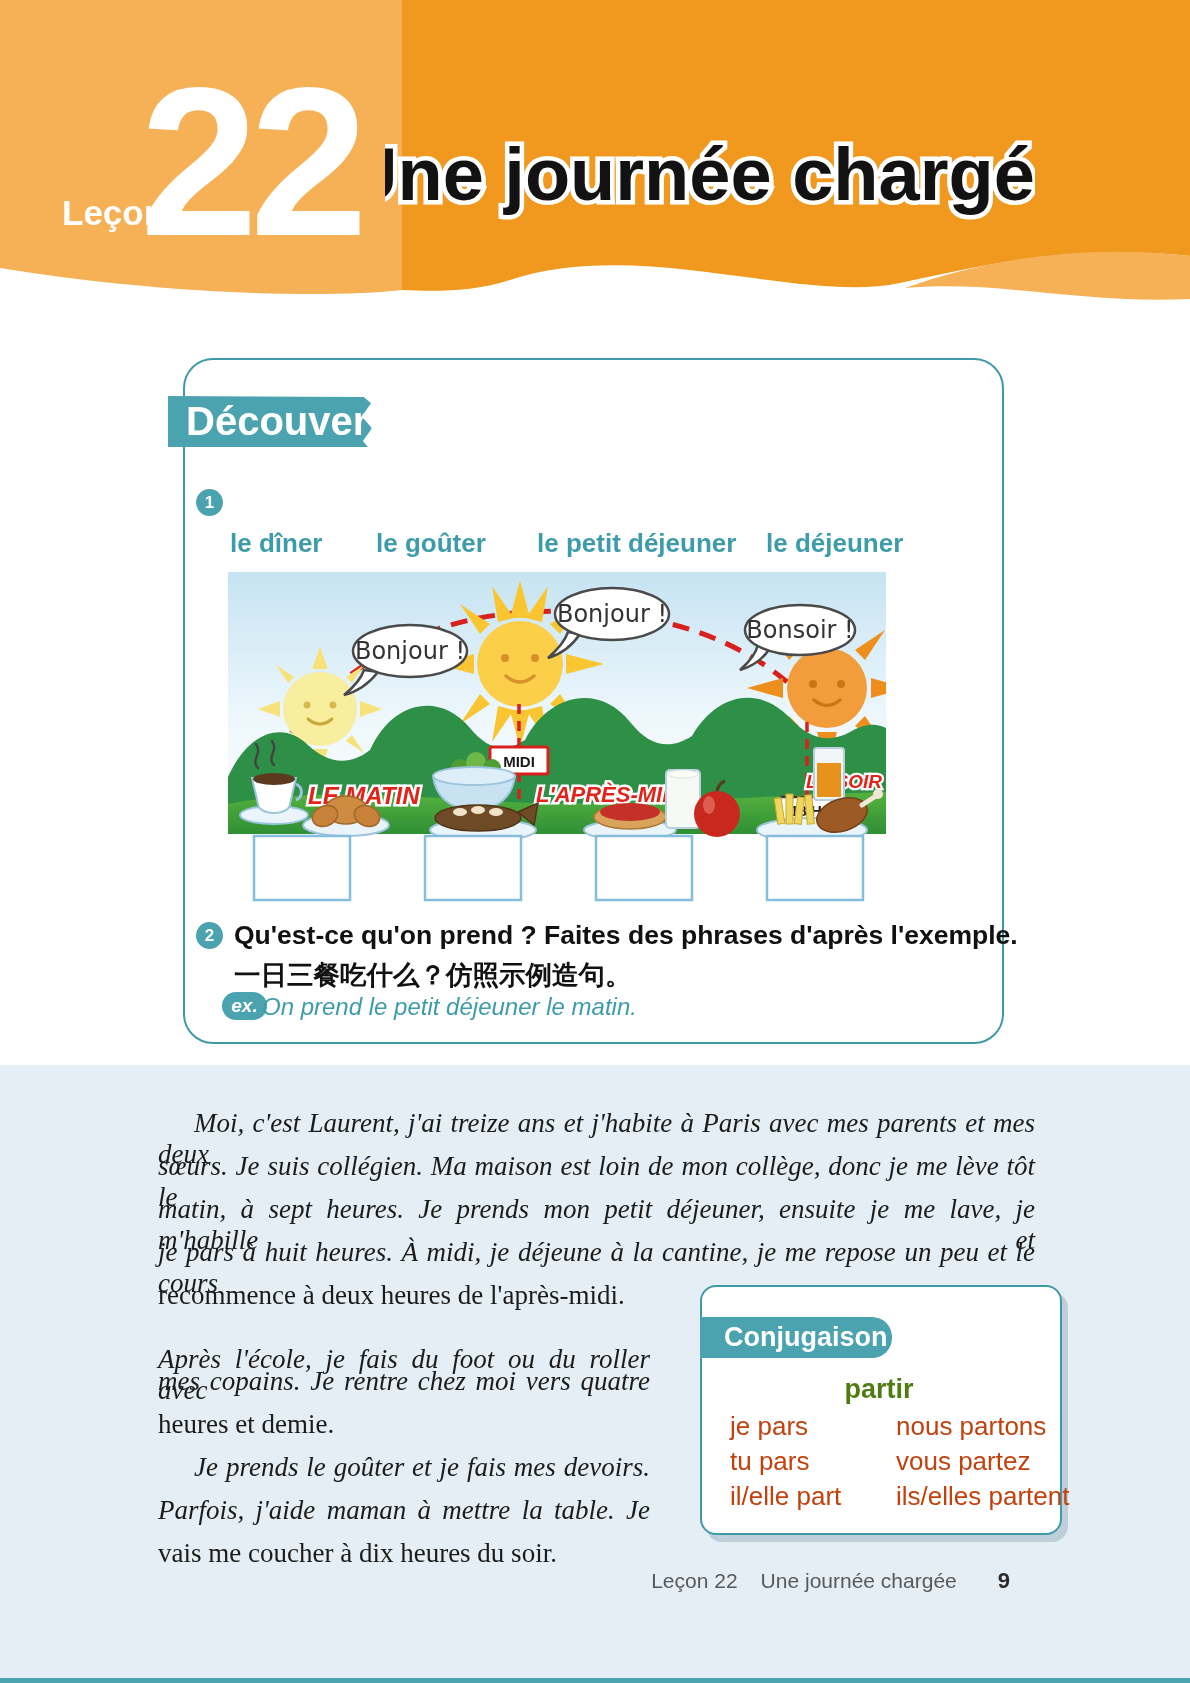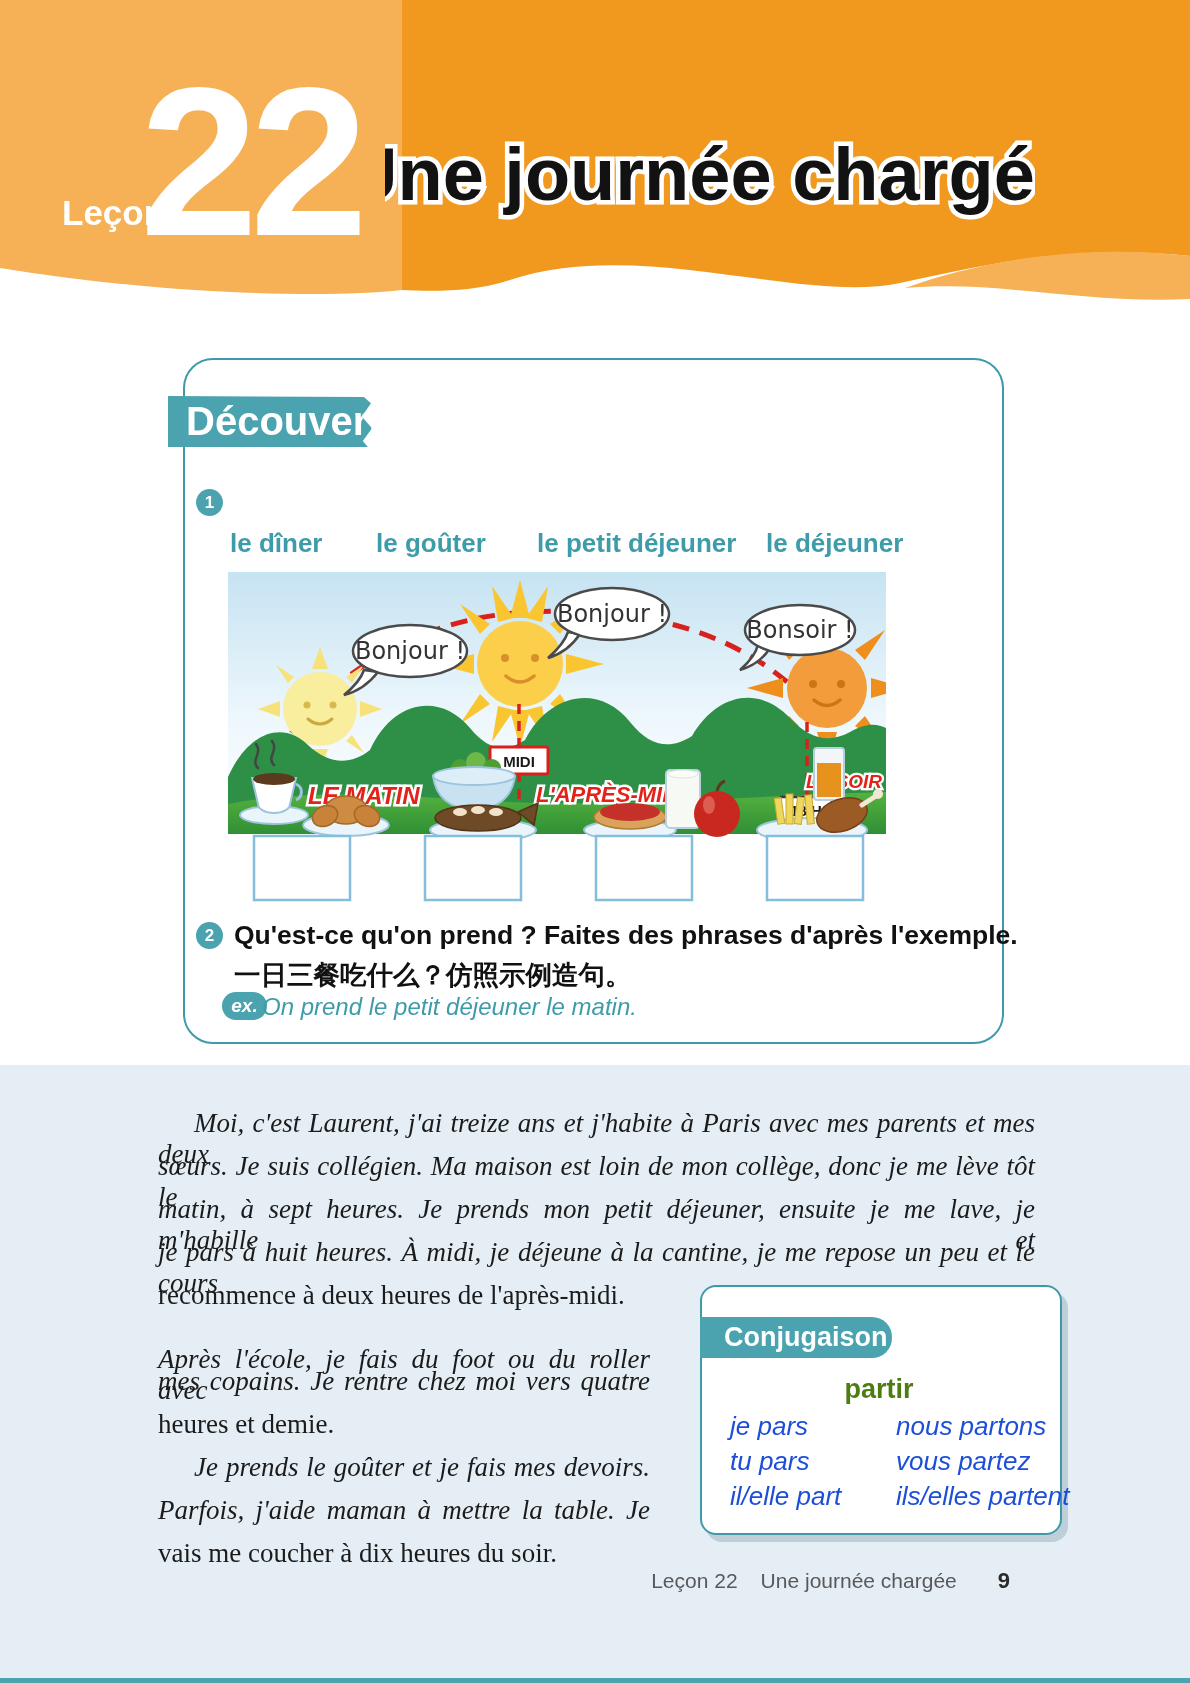--- a/index.html
+++ b/index.html
@@ -39,21 +39,21 @@
 
   
   .conj-box{left:700px;top:1285px;width:358px;height:246px;background:#fff;
             border:2.5px solid #3E9AA8;border-radius:16px;
             box-shadow:6px 7px 0 rgba(120,150,165,.35);}
   .conj-banner{left:700px;top:1317px;width:192px;height:41px;background:#4AA3AF;
                border-radius:0 20px 20px 0;color:#fff;font-size:27px;font-weight:bold;
                line-height:41px;padding-left:24px;box-sizing:border-box;}
   .conj-verb{left:700px;top:1374px;width:358px;text-align:center;font-size:27px;
              font-weight:bold;color:#4d7c0f;}
-  .conj-cell{font-size:26px;color:#1d4ed8;white-space:nowrap;font-style:italic;}
+  .conj-cell{font-size:26px;color:#c2410c;white-space:nowrap;}
 
   
   .footer{right:180px;top:1568px;display:flex;align-items:baseline;gap:23px;}
   .footer .f-gray{color:#58595b;font-size:21px;}
   .footer .f-page{color:#2b2b2b;font-size:22px;font-weight:bold;margin-left:18px;}
 </style>
 </head>
 <body>
 
 <div class="page">

